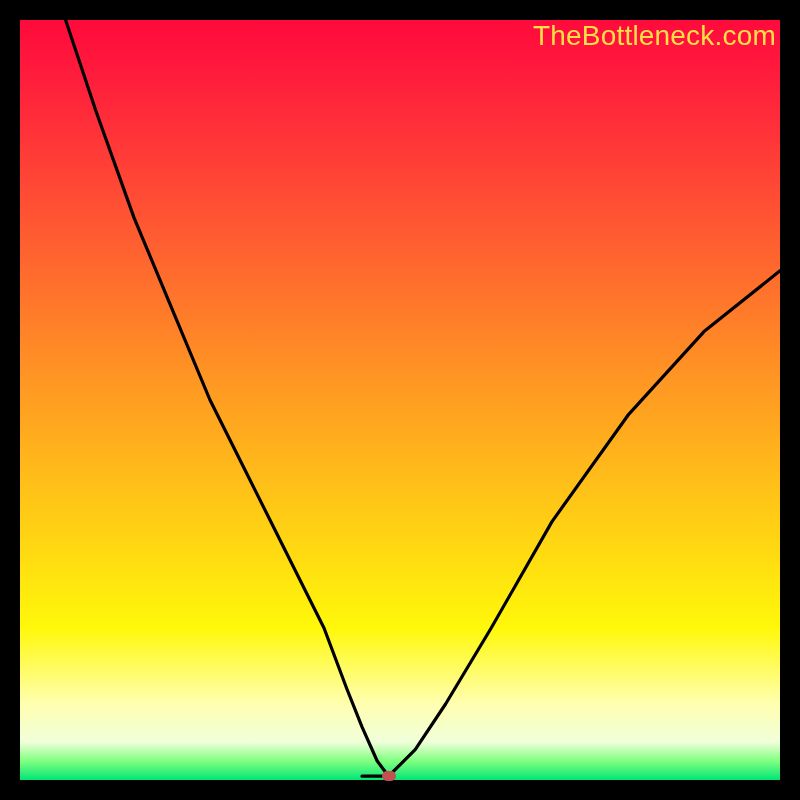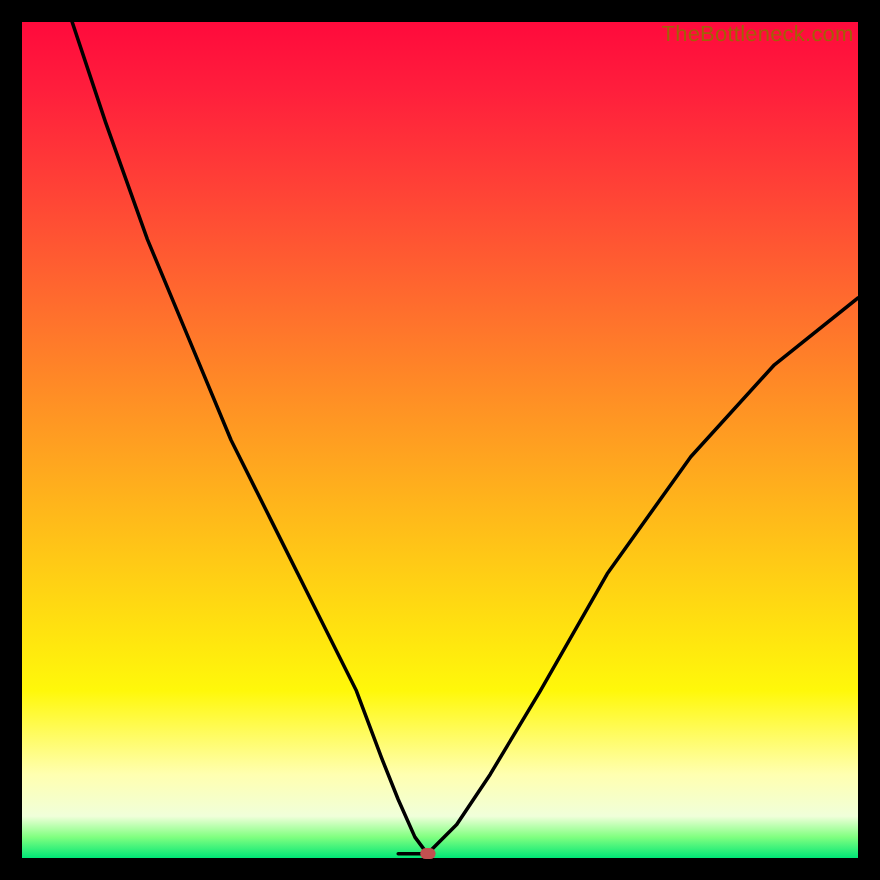--- a/index.html
+++ b/index.html
@@ -37,22 +37,22 @@
       #ffffb0 90%,
       #f0ffda 95%,
       #80ff80 97.5%,
       #00e676 100%
     );
   }
   .watermark {
     position: absolute;
     top: 0px;
     right: 4px;
-    color: #a16207;
-    font-size: 20px;
+    color: #fde047;
+    font-size: 28px;
     font-weight: 500;
     letter-spacing: 0.2px;
     z-index: 5;
     user-select: none;
   }
   svg.curve {
     position: absolute;
     left: 0;
     top: 0;
     width: 760px;

